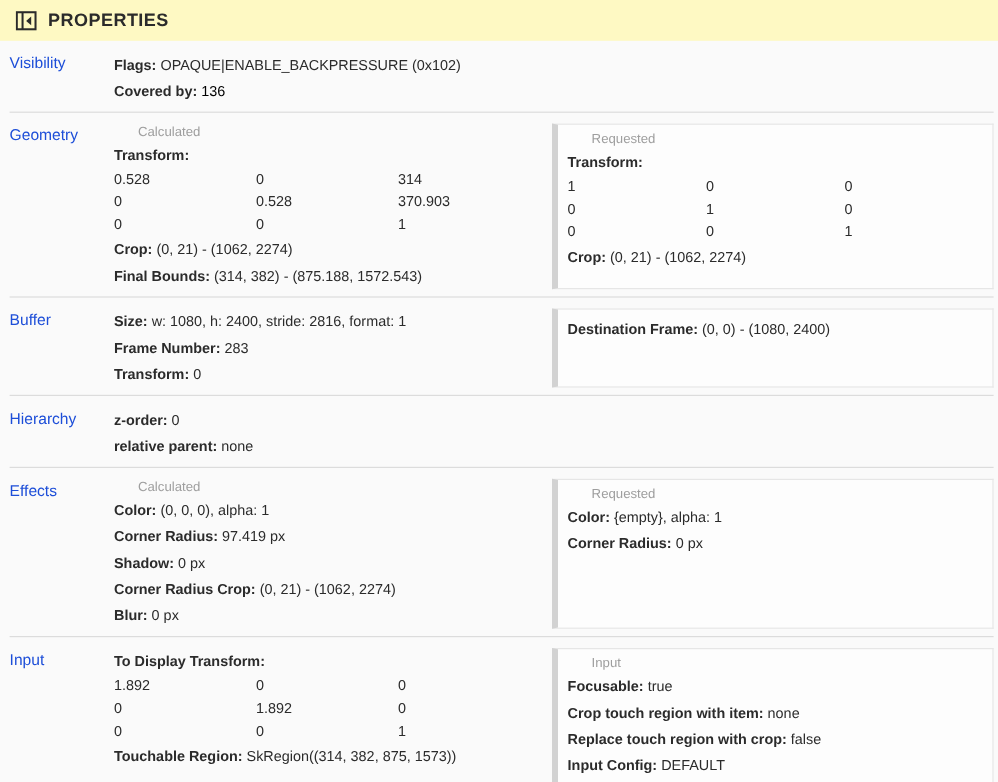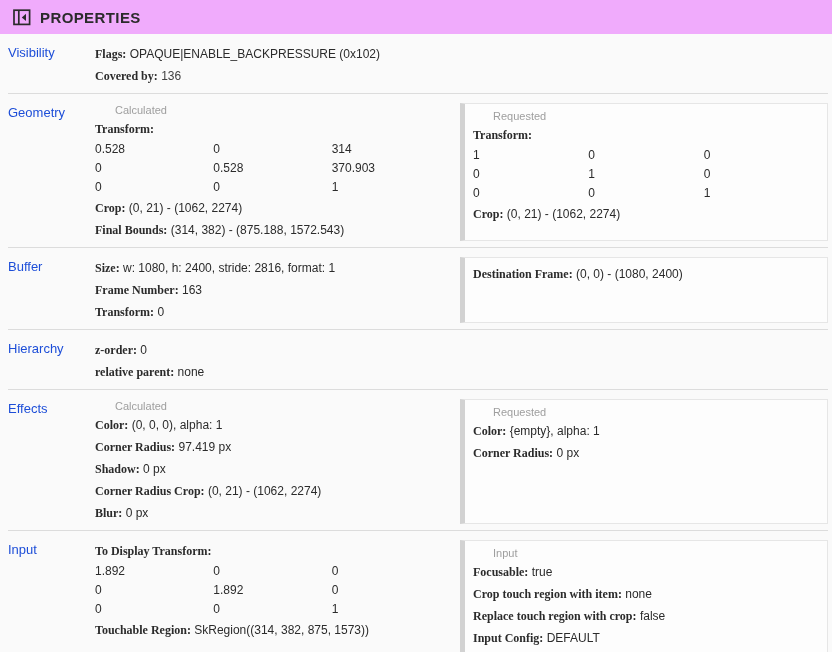--- a/index.html
+++ b/index.html
@@ -7,21 +7,21 @@
   .app {
     width: 832px; height: 652px;
     background: #fafafa;
     font-family: "Liberation Sans", sans-serif;
     color: #2b2b2b;
     overflow: hidden;
     position: relative;
   }
   .header {
     height: 34px;
-    background: #f0abfc;
+    background: #fef9c3;
     display: flex;
     align-items: center;
     padding-left: 13px;
   }
   .header .icon-btn {
     width: 18px; height: 17px;
     display: inline-flex; align-items: center; justify-content: center;
     background: transparent; border: none; cursor: pointer;
   }
   .header .title {
@@ -63,23 +63,23 @@
     font-size: 12px;
   }
   .group-label {
     font-size: 11px;
     color: #9e9e9e;
     line-height: 15px;
     height: 15px;
     margin-left: 20px;
   }
   .prop { line-height: 22px; white-space: nowrap; }
-  .prop .k { font-weight: 700; font-family: Liberation Serif, serif; }
+  .prop .k { font-weight: 700; }
   .prop .v { }
-  .link { color: #404040; cursor: pointer; }
+  .link { color: #000000; cursor: pointer; }
   .matrix { max-width: 360px; }
   .matrix-row { display: flex; line-height: 19px; }
   .matrix-cell { flex: 1 1 33.33%; text-align: left; }
 </style>
 </head>
 <body>
 
 <div class="app">
 
   <div class="header">
@@ -151,21 +151,21 @@
           </div>
         </div>
         <div class="prop"><span class="k">Crop:</span> <span class="v">(0, 21) - (1062, 2274)</span></div>
       </div>
     </div>
 
     <div class="section">
       <div class="sec-label">Buffer</div>
       <div class="sec-left">
         <div class="prop"><span class="k">Size:</span> <span class="v">w: 1080, h: 2400, stride: 2816, format: 1</span></div>
-        <div class="prop"><span class="k">Frame Number:</span> <span class="v">163</span></div>
+        <div class="prop"><span class="k">Frame Number:</span> <span class="v">283</span></div>
         <div class="prop"><span class="k">Transform:</span> <span class="v">0</span></div>
       </div>
       <div class="sec-right">
         <div class="prop"><span class="k">Destination Frame:</span> <span class="v">(0, 0) - (1080, 2400)</span></div>
       </div>
     </div>
 
     <div class="section">
       <div class="sec-label">Hierarchy</div>
       <div class="sec-left">

